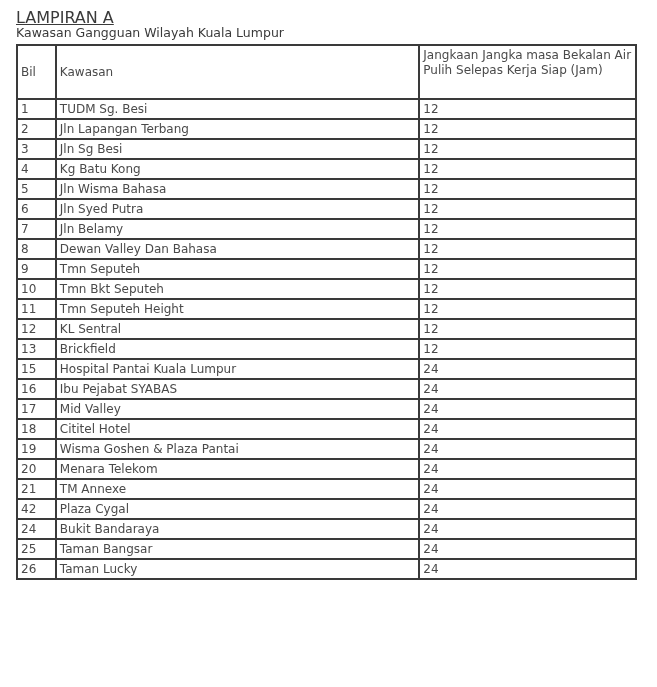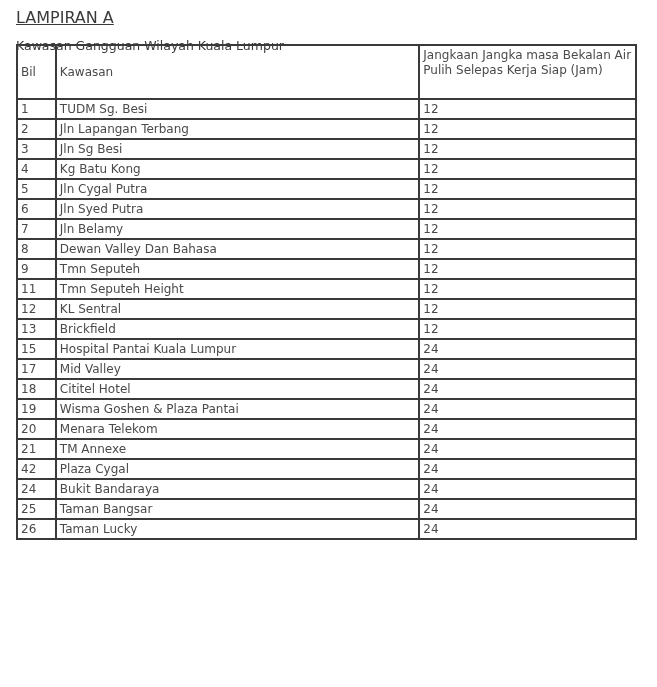--- a/index.html
+++ b/index.html
@@ -6,21 +6,21 @@
   body {
     width: 657px; height: 687px; position: relative; overflow: hidden;
     font-family: "DejaVu Sans", sans-serif; color: #3c3c3c;
   }
   .lampiran {
     position: absolute; left: 16px; top: 8px;
     font-size: 16px; text-decoration: underline; color: #3a3a3a;
     letter-spacing: 0px;
   }
   .subtitle {
-    position: absolute; left: 16px; top: 38px;
+    position: absolute; left: 16px; top: 25px;
     font-size: 12.5px; color: #3a3a3a;
   }
   table.data {
     position: absolute; left: 16px; top: 44px;
     border-collapse: collapse;
     width: 621px;
     font-size: 12px;
   }
   table.data th, table.data td {
     border: 2px solid #3a3a3a;
@@ -66,21 +66,21 @@
         <td class="c2">Jln Sg Besi</td>
         <td class="c3">12</td>
       </tr>
       <tr>
         <td class="c1">4</td>
         <td class="c2">Kg Batu Kong</td>
         <td class="c3">12</td>
       </tr>
       <tr>
         <td class="c1">5</td>
-        <td class="c2">Jln Cygal Putra</td>
+        <td class="c2">Jln Wisma Bahasa</td>
         <td class="c3">12</td>
       </tr>
       <tr>
         <td class="c1">6</td>
         <td class="c2">Jln Syed Putra</td>
         <td class="c3">12</td>
       </tr>
       <tr>
         <td class="c1">7</td>
         <td class="c2">Jln Belamy</td>
@@ -90,37 +90,47 @@
         <td class="c1">8</td>
         <td class="c2">Dewan Valley Dan Bahasa</td>
         <td class="c3">12</td>
       </tr>
       <tr>
         <td class="c1">9</td>
         <td class="c2">Tmn Seputeh</td>
         <td class="c3">12</td>
       </tr>
       <tr>
+        <td class="c1">10</td>
+        <td class="c2">Tmn Bkt Seputeh</td>
+        <td class="c3">12</td>
+      </tr>
+      <tr>
         <td class="c1">11</td>
         <td class="c2">Tmn Seputeh Height</td>
         <td class="c3">12</td>
       </tr>
       <tr>
         <td class="c1">12</td>
         <td class="c2">KL Sentral</td>
         <td class="c3">12</td>
       </tr>
       <tr>
         <td class="c1">13</td>
         <td class="c2">Brickfield</td>
         <td class="c3">12</td>
       </tr>
       <tr>
         <td class="c1">15</td>
         <td class="c2">Hospital Pantai Kuala Lumpur</td>
+        <td class="c3">24</td>
+      </tr>
+      <tr>
+        <td class="c1">16</td>
+        <td class="c2">Ibu Pejabat SYABAS</td>
         <td class="c3">24</td>
       </tr>
       <tr>
         <td class="c1">17</td>
         <td class="c2">Mid Valley</td>
         <td class="c3">24</td>
       </tr>
       <tr>
         <td class="c1">18</td>
         <td class="c2">Cititel Hotel</td>

